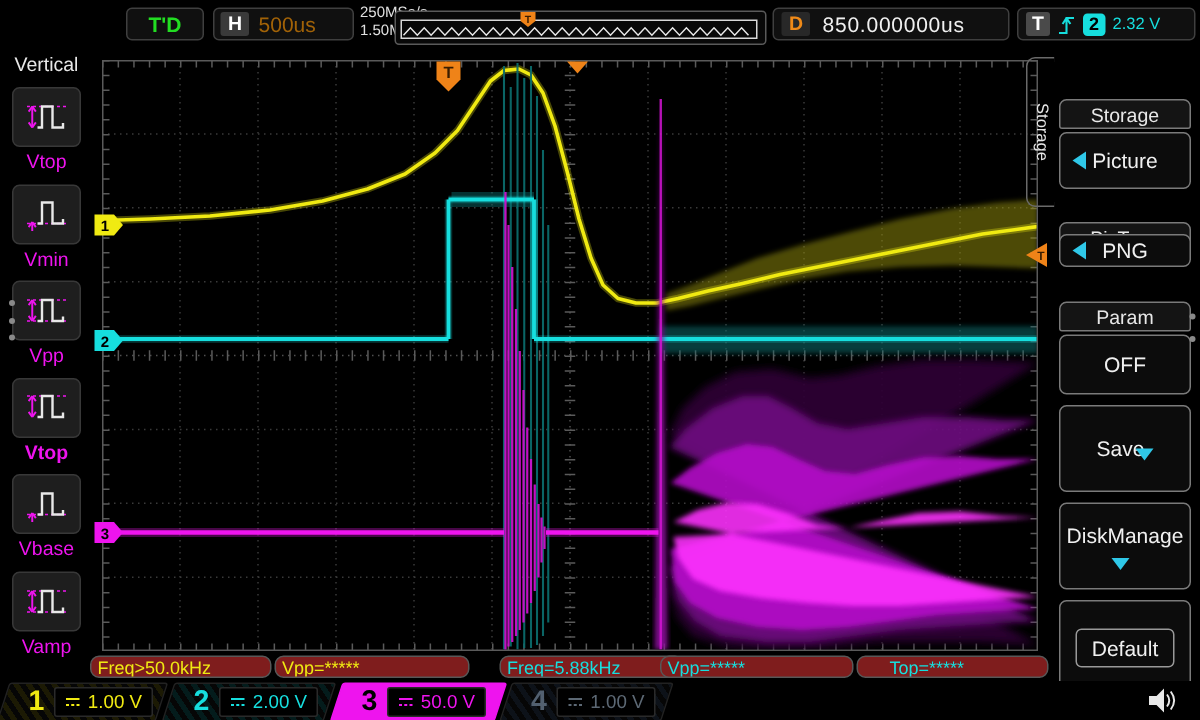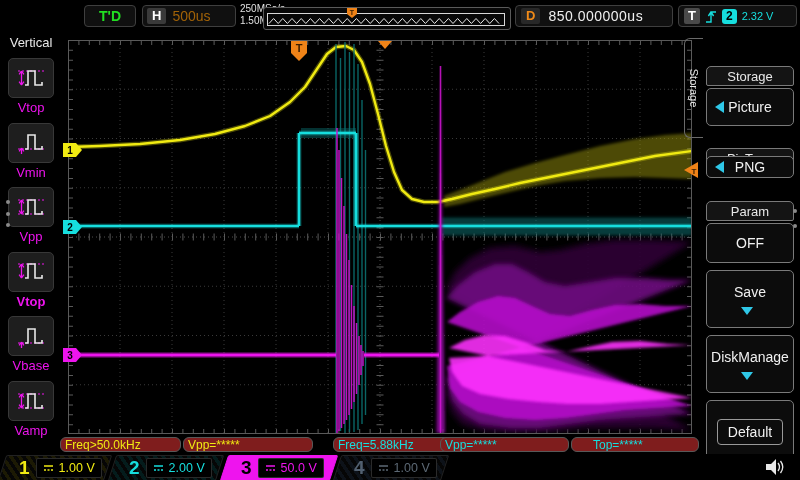--- a/index.html
+++ b/index.html
@@ -307,21 +307,21 @@
       </div>
       <div class="abs rm-label" style="top: 134px; margin-top: 14px;">PicType</div>
       <div class="abs rm-btn" style="top: 156px; height: 22px;">
         <span class="arrow-left"></span>
         <span>PNG</span>
       </div>
       <div class="abs rm-label" style="top: 201px;">Param</div>
       <div class="abs rm-btn" style="top: 223px; height: 40px;">
         <span>OFF</span>
       </div>
-      <div class="abs rm-btn" style="top: 270px; height: 58px; flex-direction: column;">
+      <div class="abs rm-btn" style="top: 270px; height: 58px; ">
         <span>Save</span>
         <span class="arrow-down" style="position: static; margin-top: 7px;"></span>
       </div>
       <div class="abs rm-btn" style="top: 335px; height: 58px; flex-direction: column;">
         <span>DiskManage</span>
         <span class="arrow-down" style="position: static; margin-top: 7px;"></span>
       </div>
       <div class="abs rm-btn" style="top: 400px; height: 63px; flex-direction: column;">
         <span class="rm-inner">Default</span>
       </div>

